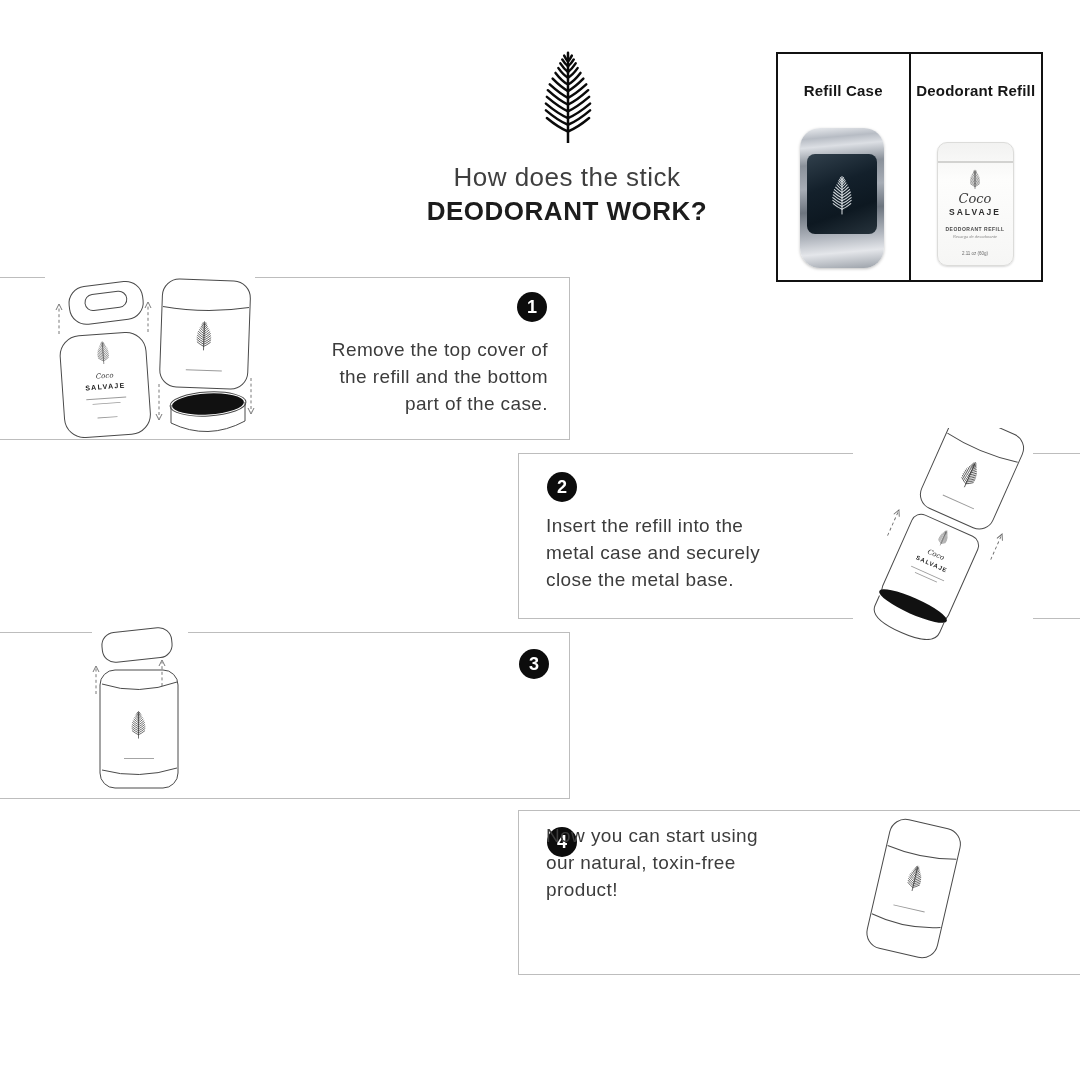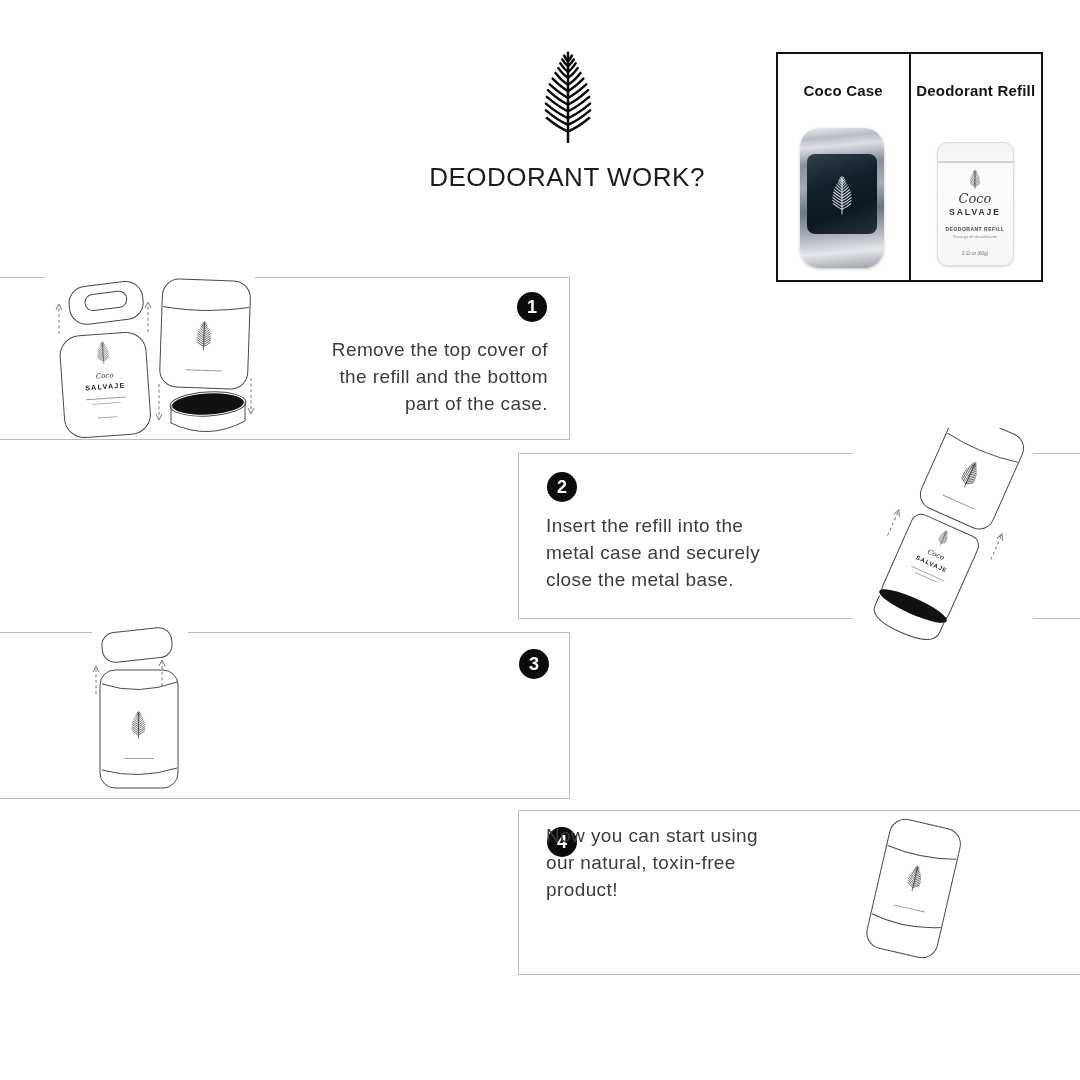--- a/index.html
+++ b/index.html
@@ -3,21 +3,21 @@
 <meta charset="utf-8">
 <style>
   html,body{margin:0;padding:0;background:#fff;}
   .canvas{position:relative;width:1080px;height:1080px;overflow:hidden;background:#fff;
           font-family:"Liberation Sans",sans-serif;margin:0 auto;}
   .abs{position:absolute;}
 
   
   .title-wrap{left:397px;top:160px;width:340px;text-align:center;line-height:34px;}
   .title-l1{font-size:26px;color:#3f3f3f;letter-spacing:.5px;}
-  .title-l2{font-size:26px;font-weight:400;color:#1c1c1c;letter-spacing:.5px;}
+  .title-l2{font-size:26px;font-weight:700;color:#1c1c1c;letter-spacing:.5px;}
 
   
   .cmp-box{left:776px;top:52px;width:263px;height:226px;border:2px solid #111;display:flex;}
   .cmp-cell{flex:1;position:relative;display:flex;flex-direction:column;align-items:center;}
   .cmp-cell.first{border-right:2px solid #111;}
   .cmp-label{margin-top:28px;font-size:15px;font-weight:800;color:#161616;letter-spacing:.2px;}
 
   .metal-photo{position:absolute;left:22px;top:74px;width:84px;height:140px;border-radius:20px;
     background:linear-gradient(175deg,#eceef1 0%,#b7bcc4 8%,#dcdfe4 14%,#8a919a 26%,#a7adb6 42%,
                #6d757f 58%,#b2b7bf 76%,#e4e6ea 87%,#9aa0a8 100%);
@@ -91,26 +91,27 @@
           <path d="M30 15 Q32 13 34 9"></path>
       </g>
     </symbol>
   </svg>
 
   <svg class="abs" style="left:539px;top:47px;color:#0a0a0a" width="58" height="96">
       <use href="#fern"></use>
     </svg>
 
   <div class="abs title-wrap">
+    <div class="title-l1">How does the stick</div>
     <div class="title-l2">DEODORANT WORK?</div>
   </div>
 
   <div class="abs cmp-box">
     <div class="cmp-cell first">
-      <div class="cmp-label">Coco Case</div>
+      <div class="cmp-label">Refill Case</div>
       <div class="metal-photo">
         <div class="mp-panel">
           <svg width="24" height="42" style="color:#d5dbdf">
               <use href="#fern"></use>
             </svg>
         </div>
       </div>
     </div>
     <div class="cmp-cell">
       <div class="cmp-label">Deodorant Refill</div>

